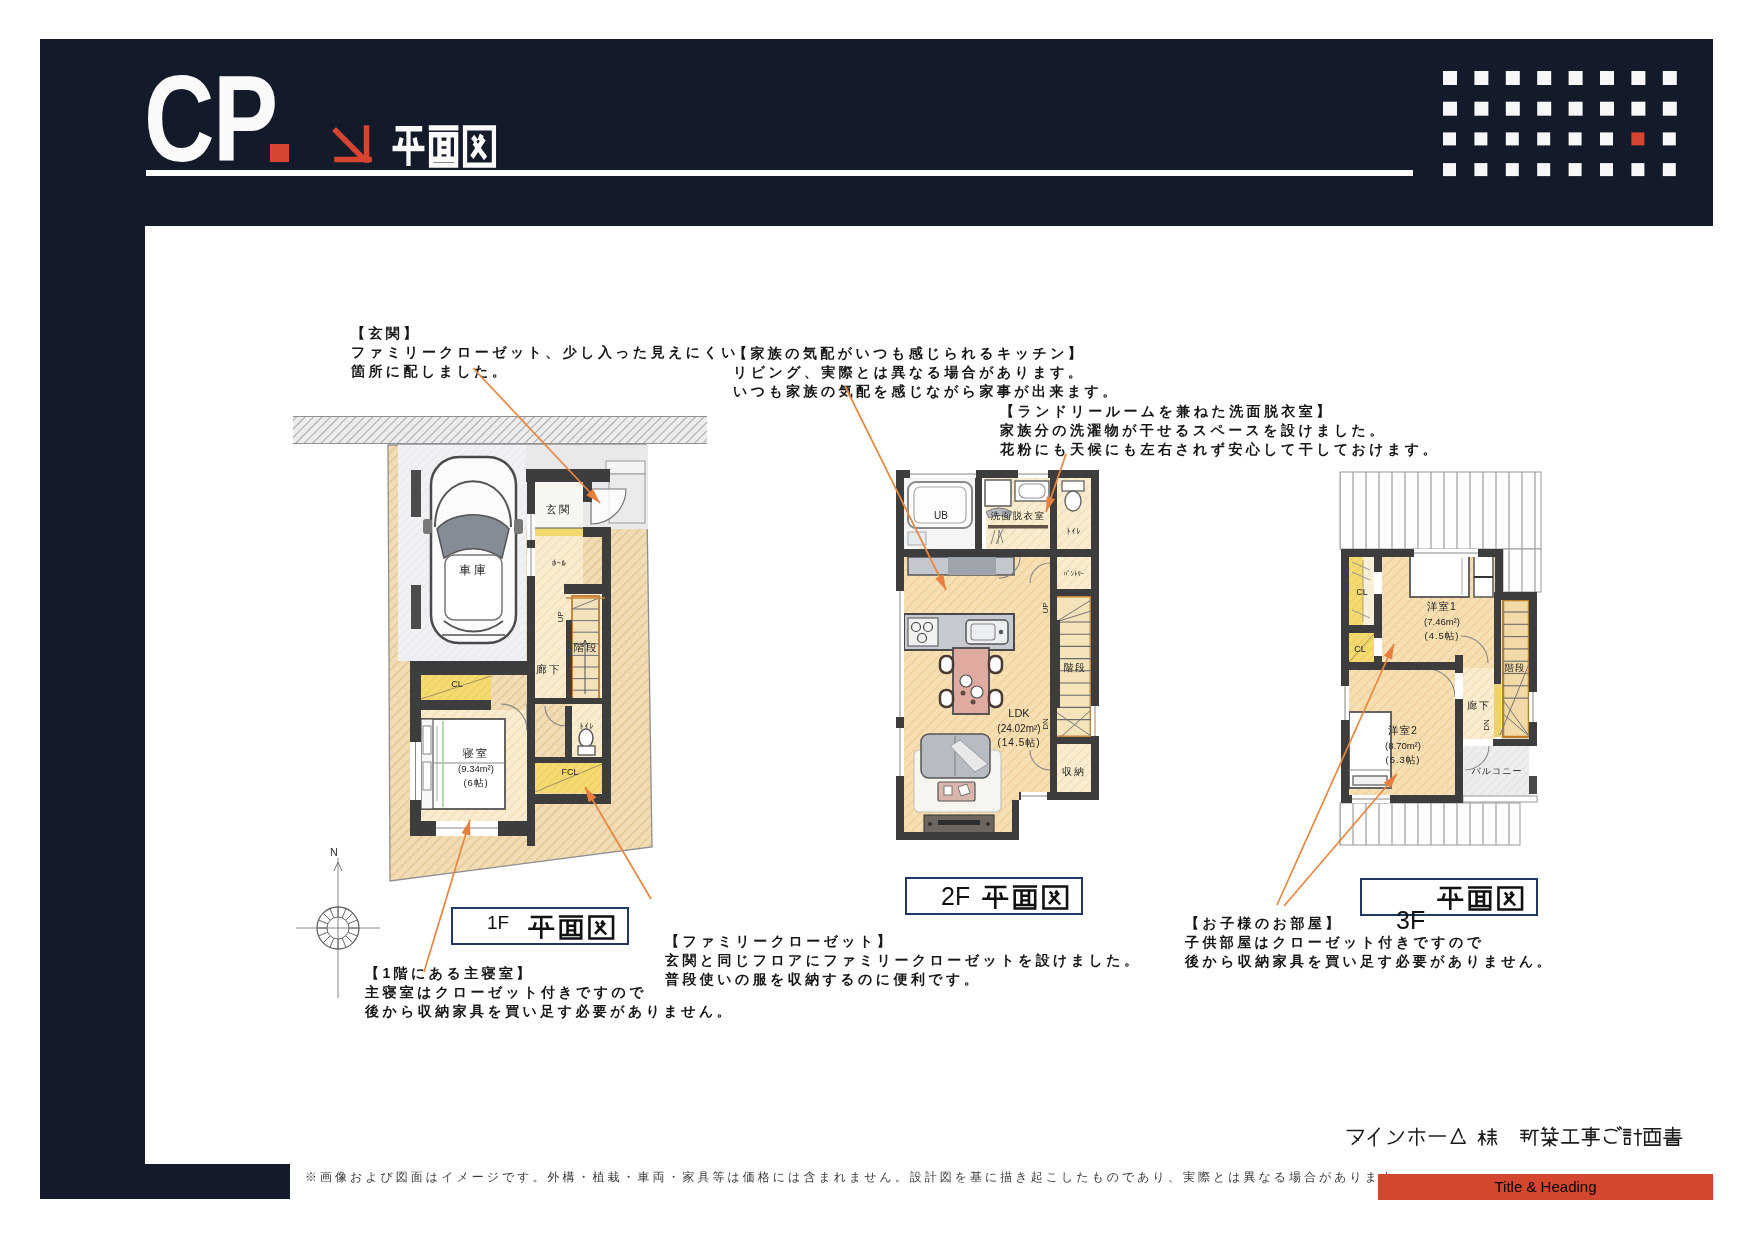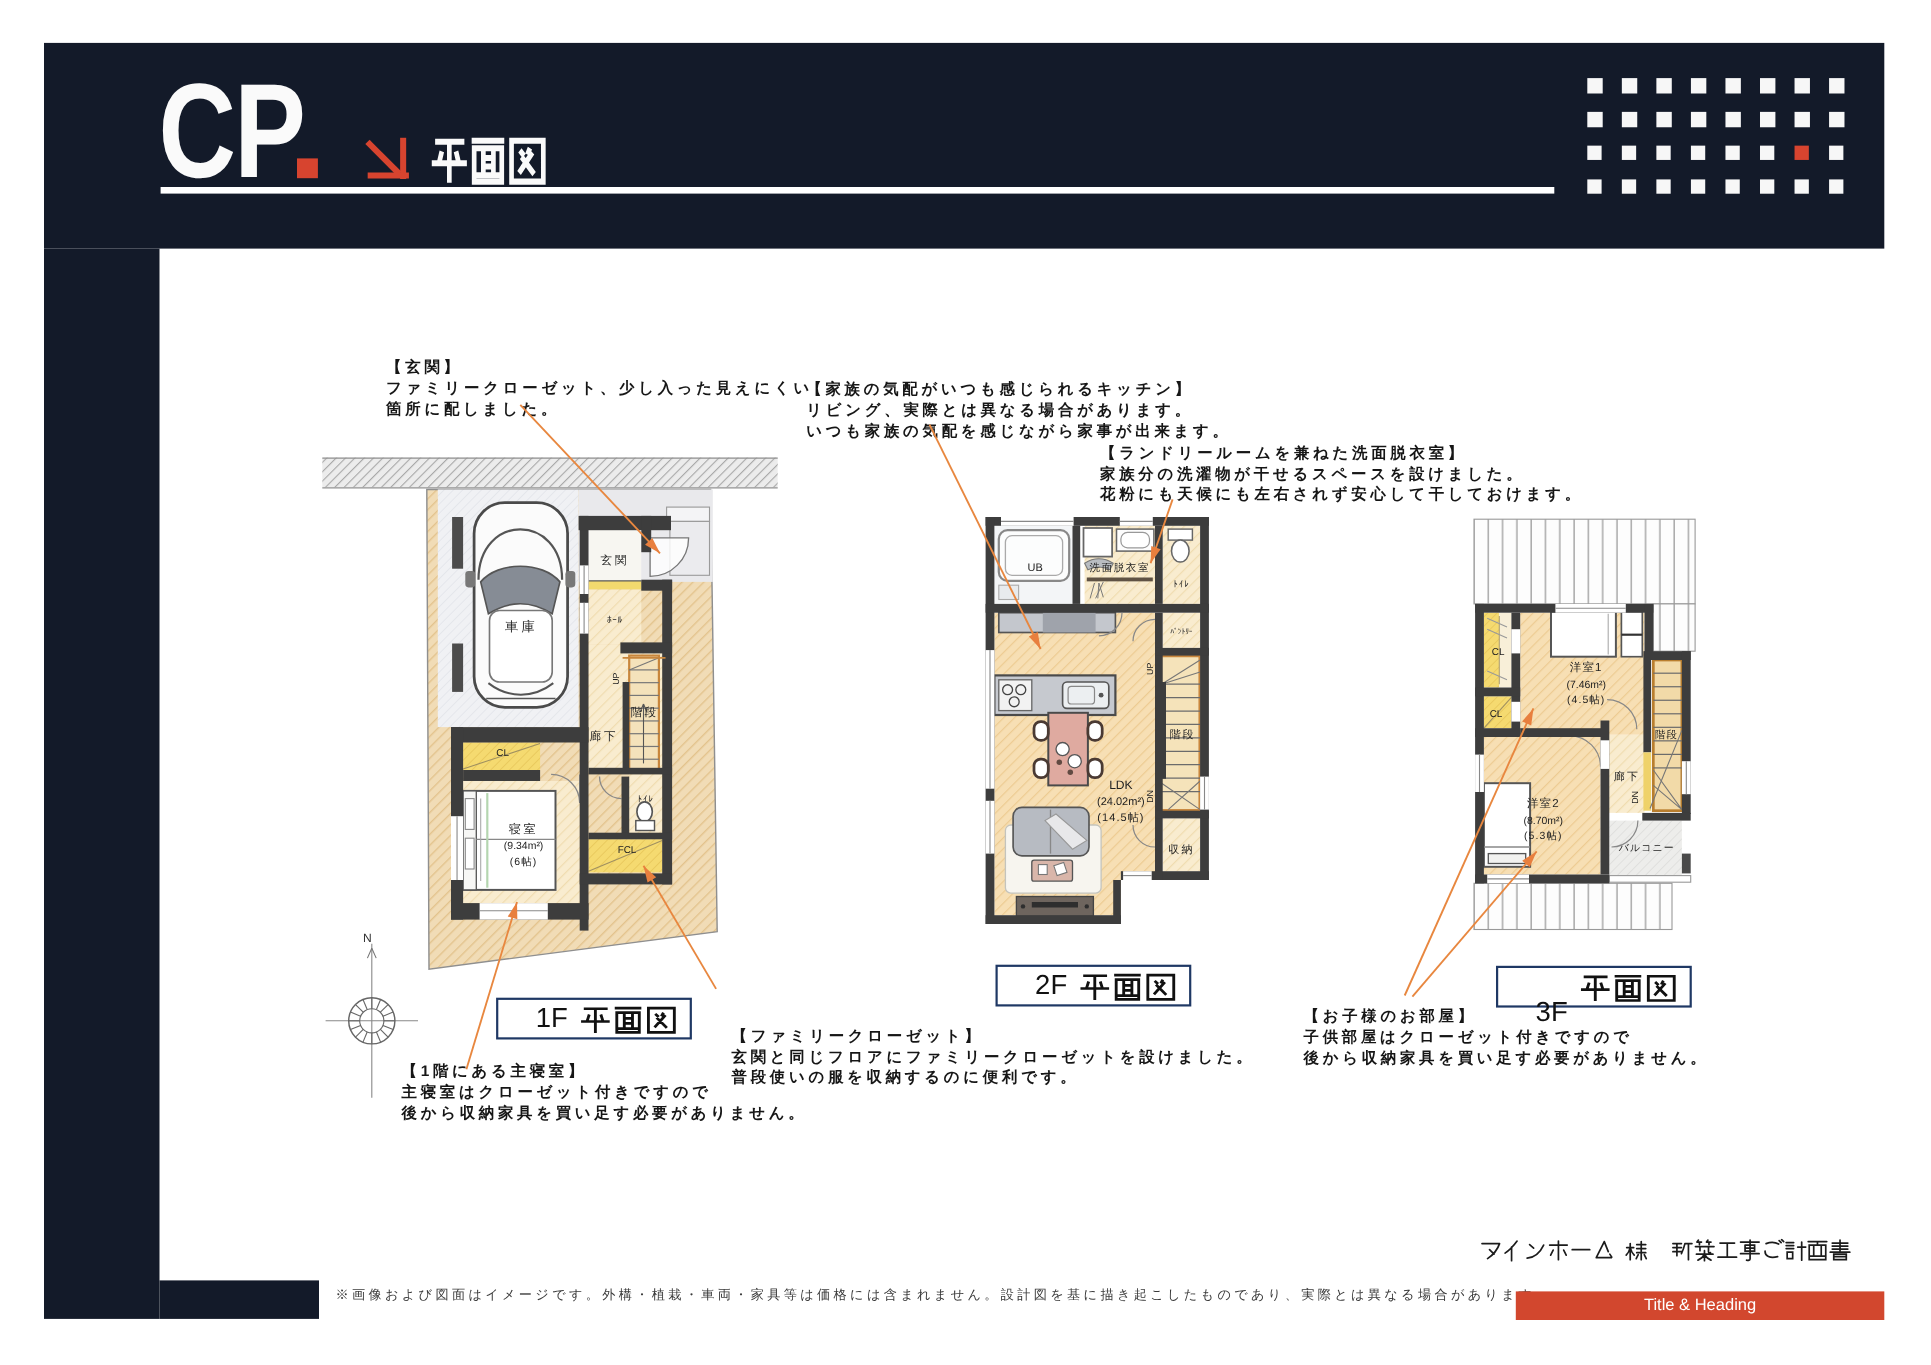--- a/index.html
+++ b/index.html
@@ -99,21 +99,21 @@
 
 <div class="abs jp" style="left:365px;top:964px;">【1階にある主寝室】
 主寝室はクローゼット付きですので
 後から収納家具を買い足す必要がありません。</div>
 
 <div class="abs jp" style="left:1185px;top:914px;">【お子様のお部屋】
 子供部屋はクローゼット付きですので
 後から収納家具を買い足す必要がありません。</div>
 
 <div class="abs" style="left:451px;top:907px;width:174px;height:34px;background:#fff;border:2.5px solid #1f3864;"></div>
-<div class="abs" style="left:487px;top:912px;font-size:25px;color:#111;font-weight:normal;">1F</div>
+<div class="abs" style="left:487px;top:912px;font-size:19px;color:#111;font-weight:normal;">1F</div>
 <svg class="abs" style="left:527px;top:913px;" width="95" height="30" viewBox="0 0 95 30">
   <g stroke="#111" stroke-width="4.2" fill="none">
     <g transform="scale(0.62,0.58)">
         <path d="M6,7 H41 M14,16 L11,26 M31,16 L34,26 M2,27 H44 M23,9 V45"></path>
       </g>
     <g transform="translate(30,0) scale(0.62,0.58)">
         <path d="M3,6 H42 M6,13 H39 V44 H6 Z M17,13 V37 M29,13 V37 M17,22 H29 M17,30 H29 M6,38 H39"></path>
       </g>
     <g transform="translate(60,0) scale(0.62,0.58)">
         <path d="M4,6 H42 V44 H4 Z M14,15 L19,20 M26,13 L23,19 M29,17 L13,36 M16,21 L31,37"></path>
@@ -198,21 +198,21 @@
         <path d="M4,6 H41 M22.5,6 V13 M6,13 H39 V42 H6 Z M15,13 V35 M30,13 V35 M6,35 H39"></path>
       </g>
     <g transform="translate(317.5,0) scale(0.4556)">
         <path d="M7,9 H38 M7,15 H38 M7,21 H38 M22.5,3 V24 M3,27 H42 M10,31 H35 V42 H10 Z M10,36 H35"></path>
       </g>
   </g>
 </svg>
 
 <div class="abs" style="left:305px;top:1169px;font-size:12px;letter-spacing:3px;color:#3a3a3a;">※画像および図面はイメージです。外構・植栽・車両・家具等は価格には含まれません。設計図を基に描き起こしたものであり、実際とは異なる場合があります。</div>
 
-<div class="abs" style="left:1378px;top:1174px;width:335px;height:26px;background:#d2472e;color:#ffffff;font-size:15px;text-align:center;line-height:26px;">Title &amp; Heading</div>
+<div class="abs" style="left:1378px;top:1174px;width:335px;height:26px;background:#d2472e;color:#000000;font-size:15px;text-align:center;line-height:26px;">Title &amp; Heading</div>
 
 <svg id="plans" class="abs" style="left:0;top:0;" width="1755" height="1241" viewBox="0 0 1755 1241">
 <defs>
   <pattern id="hatchRoad" width="6" height="6" patternTransform="rotate(45)" patternUnits="userSpaceOnUse">
     <rect width="6" height="6" fill="#ececec"></rect>
         <line x1="0" y1="0" x2="0" y2="6" stroke="#a8a8a8" stroke-width="2"></line>
   </pattern>
   <pattern id="hatchSite" width="7" height="7" patternTransform="rotate(45)" patternUnits="userSpaceOnUse">
     <rect width="7" height="7" fill="#f1dcb6"></rect>
         <line x1="0" y1="0" x2="0" y2="7" stroke="#e3c38d" stroke-width="2.5"></line>

